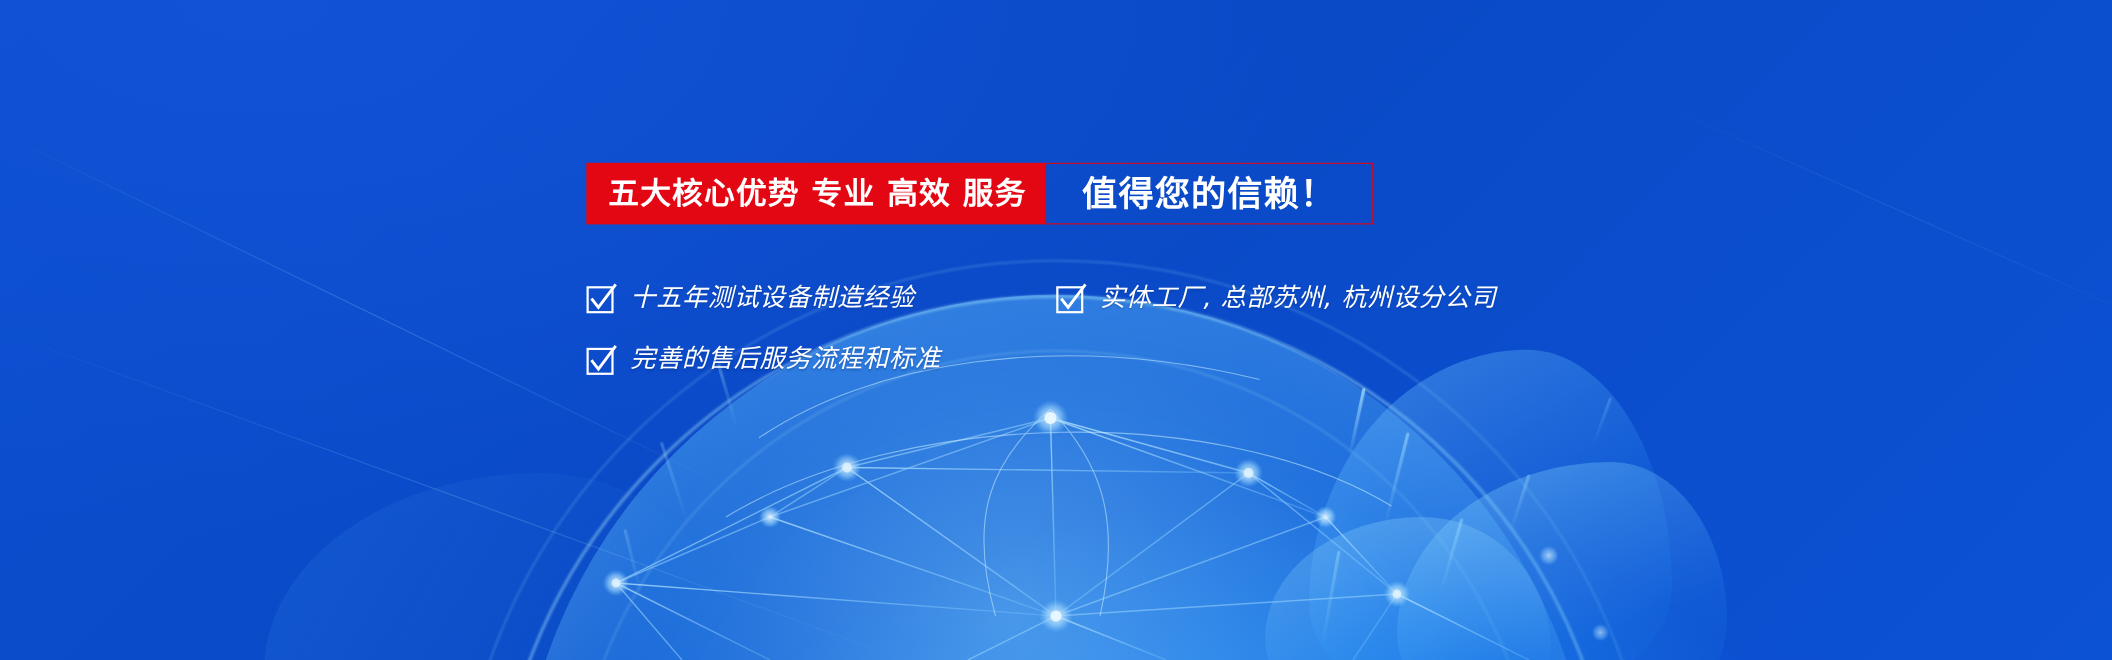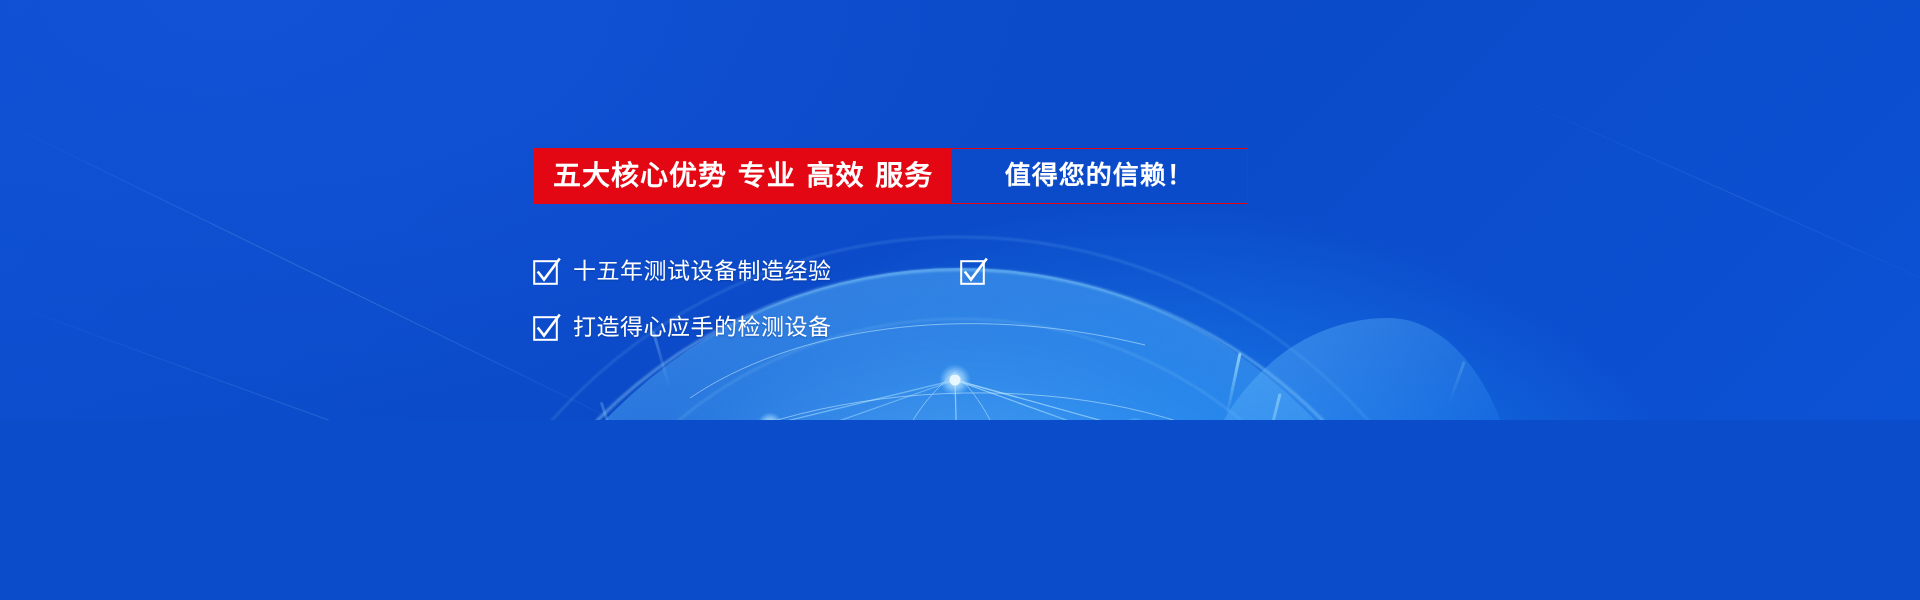--- a/index.html
+++ b/index.html
@@ -8,21 +8,21 @@
     padding: 0;
     background: #0a4cc9;
   }
   body {
     font-family: "DejaVu Sans", "Liberation Sans", sans-serif;
   }
 
   .banner {
     position: relative;
     width: 1920px;
-    height: 420px;
+    height: 600px;
     overflow: hidden;
     background:
       radial-gradient(ellipse 900px 620px at 60% 140%, #1f8ef5 0%, rgba(31,142,245,0.0) 62%),
       radial-gradient(ellipse 1400px 700px at 12% 0%, #1252d6 0%, rgba(18,82,214,0) 70%),
       linear-gradient(135deg, #0b4fd0 0%, #0a49c6 45%, #0c52d4 100%);
   }
 
   
   .bg-layer { position: absolute; inset: 0; pointer-events: none; }
 
@@ -124,21 +124,21 @@
   }
   .headline-blue {
     border: 1px solid #e30613;
     border-left: none;
     color: #ffffff;
     display: flex;
     align-items: center;
     justify-content: center;
     width: 297px;
     box-sizing: border-box;
-    font-size: 26px;
+    font-size: 32px;
     font-weight: bold;
     letter-spacing: 1px;
     line-height: 1;
     white-space: nowrap;
     background: transparent;
     font-family: Liberation Serif, serif;
   }
 
   
   .features {
@@ -149,20 +149,21 @@
   }
   .feat-col { position: absolute; top: 0; }
   .feat-col.left  { left: 0px; }
   .feat-col.right { left: 427px; }
 
   .feat-item {
     display: flex;
     align-items: center;
     height: 56px;
     white-space: nowrap;
+    font-style: italic;
   }
   .feat-text {
     color: #ffffff;
     font-size: 23px;
     line-height: 1;
     letter-spacing: 0.5px;
     margin-left: 13px;
     text-shadow: 0 1px 2px rgba(5,40,110,0.35);
   }
   .check-icon {
@@ -288,34 +289,35 @@
       </div>
 
 
       <div class="feat-item">
         <span class="check-icon">
           <svg width="27" height="27" viewBox="0 0 27 27" fill="none">
             <rect x="1.2" y="3.2" width="22.6" height="22.6" stroke="#ffffff" stroke-width="2"></rect>
             <path d="M5.5 14.5 L11 21.5 L26 1.5" stroke="#ffffff" stroke-width="2.6" stroke-linecap="square" fill="none"></path>
           </svg>
         </span>
-        <span class="feat-text">打造得心应手的检测设备</span>
+        <span class="feat-text">完善的售后服务流程和标准</span>
       </div>
 
     </div>
 
     <div class="feat-col right">
 
       <div class="feat-item">
         <span class="check-icon">
           <svg width="27" height="27" viewBox="0 0 27 27" fill="none">
             <rect x="1.2" y="3.2" width="22.6" height="22.6" stroke="#ffffff" stroke-width="2"></rect>
             <path d="M5.5 14.5 L11 21.5 L26 1.5" stroke="#ffffff" stroke-width="2.6" stroke-linecap="square" fill="none"></path>
           </svg>
         </span>
+        <span class="feat-text">实体工厂, 总部苏州, 杭州设分公司</span>
       </div>
 
 
     </div>
 
   </div>
 
 </div>
 
 </body></html>

